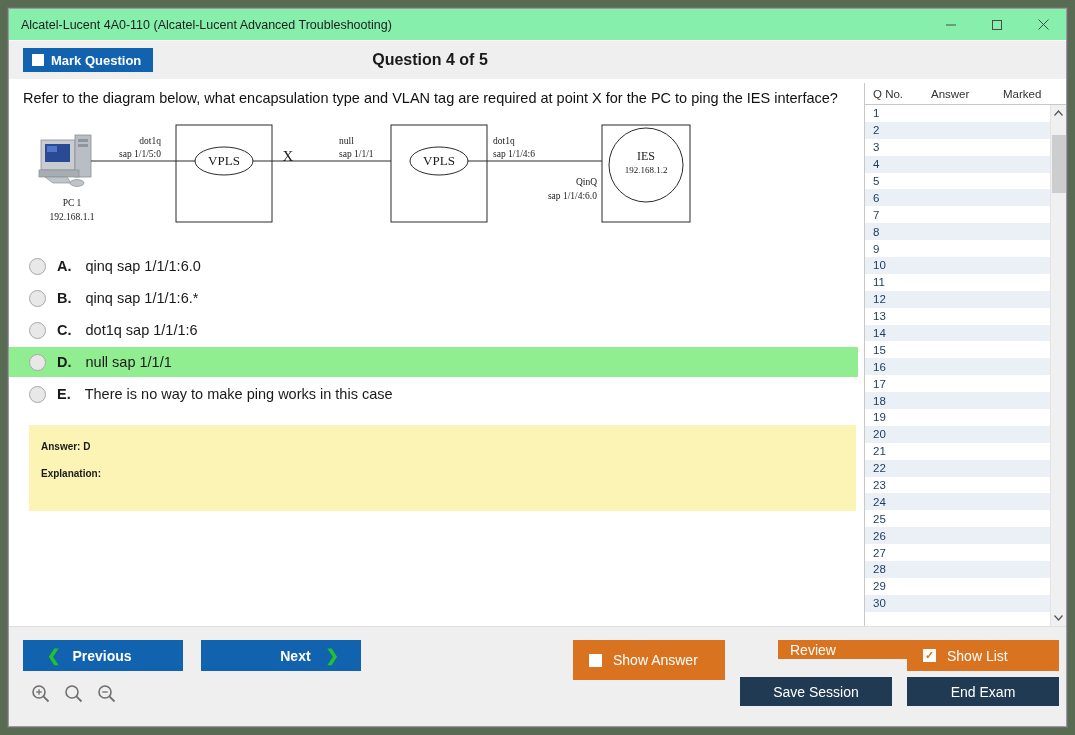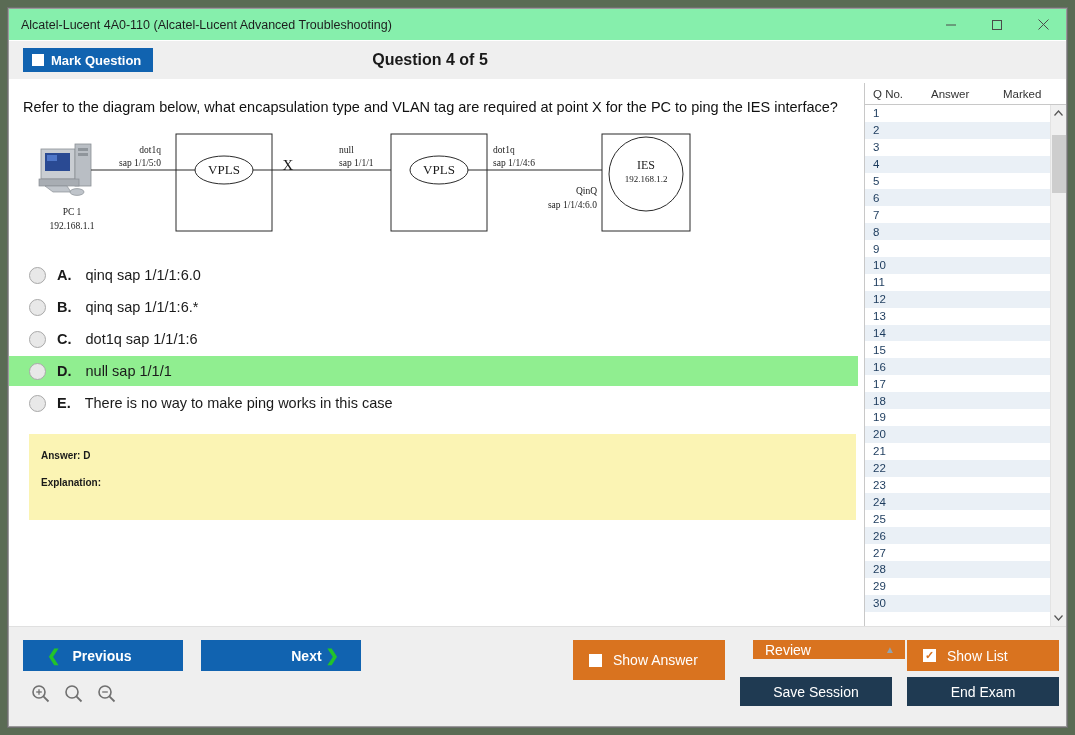--- a/index.html
+++ b/index.html
@@ -76,21 +76,20 @@
     display: flex;
     min-height: 0;
     background: #ffffff;
   }
   .content {
     flex: 1;
     min-width: 0;
     padding: 0;
     position: relative;
     overflow: hidden;
-    margin-top: 9px;
   }
   .qtext {
     font-size: 14.5px; color: #111;
     padding: 11px 12px 4px 14px;
     white-space: nowrap;
   }
 
   
   .diagram { position: relative; height: 130px; margin: 3px 0 8px 0; }
   .diagram svg { display: block; }
@@ -199,25 +198,25 @@
     user-select: none;
   }
   .btn-blue { background: #1163b0; font-weight: bold; }
   .btn-orange { background: #d9731f; }
   .btn-dark { background: #1f3a52; }
   .chev { color: #22c32a; font-size: 16px; font-weight: bold; line-height: 1; }
 
   .prev { left: 14px; top: 13px; width: 160px; height: 31px;
           padding-left: 24px; gap: 12px; }
   .next { left: 192px; top: 13px; width: 160px; height: 31px;
-          justify-content: flex-end; padding-right: 22px; gap: 4px; }
+          justify-content: flex-end; padding-right: 22px; gap: 15px; }
 
   .show-answer { left: 564px; top: 13px; width: 152px; height: 40px;
                  padding-left: 16px; gap: 11px; }
-  .review { left: 744px; top: 13px; width: 152px; height: 19px;
+  .review { left: 769px; top: 13px; width: 152px; height: 19px;
             padding: 0 10px 0 12px; justify-content: space-between; }
   .show-list { left: 898px; top: 13px; width: 152px; height: 31px;
                padding-left: 16px; gap: 11px; }
   .save-session { left: 731px; top: 50px; width: 152px; height: 29px;
                   justify-content: center; }
   .end-exam { left: 898px; top: 50px; width: 152px; height: 29px;
               justify-content: center; }
 
   .cb-sm { width: 13px; height: 13px; background: #ffffff; display:block; }
   .cb-check {

